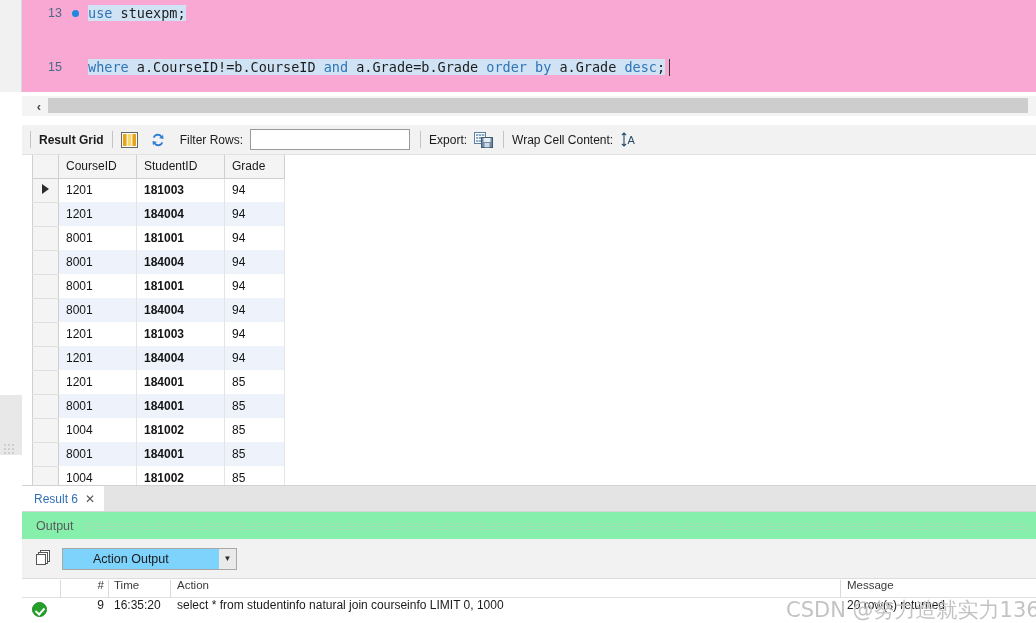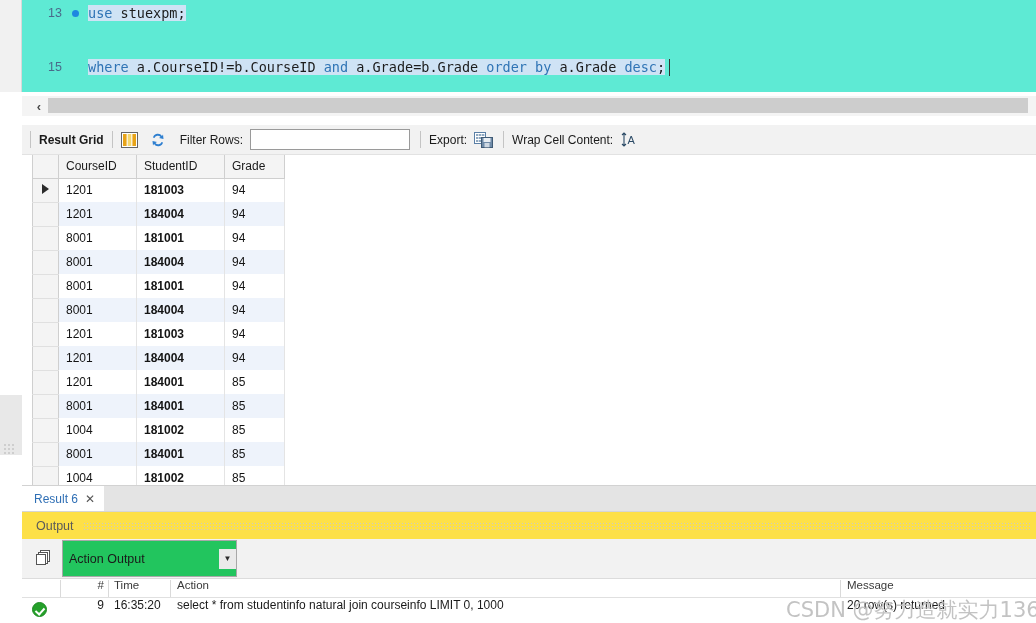--- a/index.html
+++ b/index.html
@@ -9,21 +9,21 @@
     font-family: "Liberation Sans", sans-serif;
     font-size: 12px;
     color: #1a1a1a;
     overflow: hidden;
   }
   .app { position: relative; width: 1036px; height: 623px; }
 
   
   .editor {
     position: absolute; left: 0; top: 0; width: 1036px; height: 92px;
-    background: #5eead4;
+    background: #f9a8d4;
   }
   .editor-left-strip {
     position: absolute; left: 0; top: 0; width: 22px; height: 92px;
     background: #f1f1f1; border-right: 1px solid #d9d9d9;
   }
   .code-line {
     position: absolute; left: 22px; height: 26px; width: 1014px;
     display: flex; align-items: center;
     font-family: "DejaVu Sans Mono", monospace;
     font-size: 13.5px;
@@ -146,41 +146,42 @@
   .tab {
     height: 25px; background: #ffffff;
     display: flex; align-items: center; gap: 7px;
     padding: 0 9px 0 12px; font-size: 12px; color: #2f6fb5;
   }
   .tab-close { color: #555; font-size: 12px; }
 
   
   .output-head {
     position: absolute; left: 22px; top: 511px; width: 1014px; height: 28px;
-    background: #fde047; display: flex; align-items: center;
+    background: #86efac; display: flex; align-items: center;
     border-top: 1px solid #d5d5d5;
   }
   .output-title {
     font-size: 12.5px; color: #5a5a5a; padding: 0 9px 0 14px; white-space: nowrap;
   }
   .dotted-fill {
     flex: 1; height: 8px; margin-right: 6px;
     background-image: radial-gradient(#c9c9c9 0.8px, transparent 0.9px);
     background-size: 3px 3px;
   }
   .output-toolbar {
     position: absolute; left: 22px; top: 539px; width: 1014px; height: 40px;
     background: #f2f2f2; display: flex; align-items: center;
     border-bottom: 1px solid #dcdcdc;
   }
   .copy-icon { margin: 0 9px 0 14px; }
   .oselect {
-    width: 175px; height: 37px; background: #22c55e;
+    width: 175px; height: 22px; background: #7dd3fc;
     border: 1px solid #a8a8a8; display: flex; align-items: center;
     position: relative;
+    padding-left: 24px;
   }
   .oselect-text {
     flex: 1; padding-left: 6px; font-size: 12.5px; color: #1a1a1a;
   }
   .oselect-arrow {
     width: 17px; height: 20px; background: #eaeaea;
     display: flex; align-items: center; justify-content: center;
     color: #2a2a2a; font-size: 8px;
   }
 

